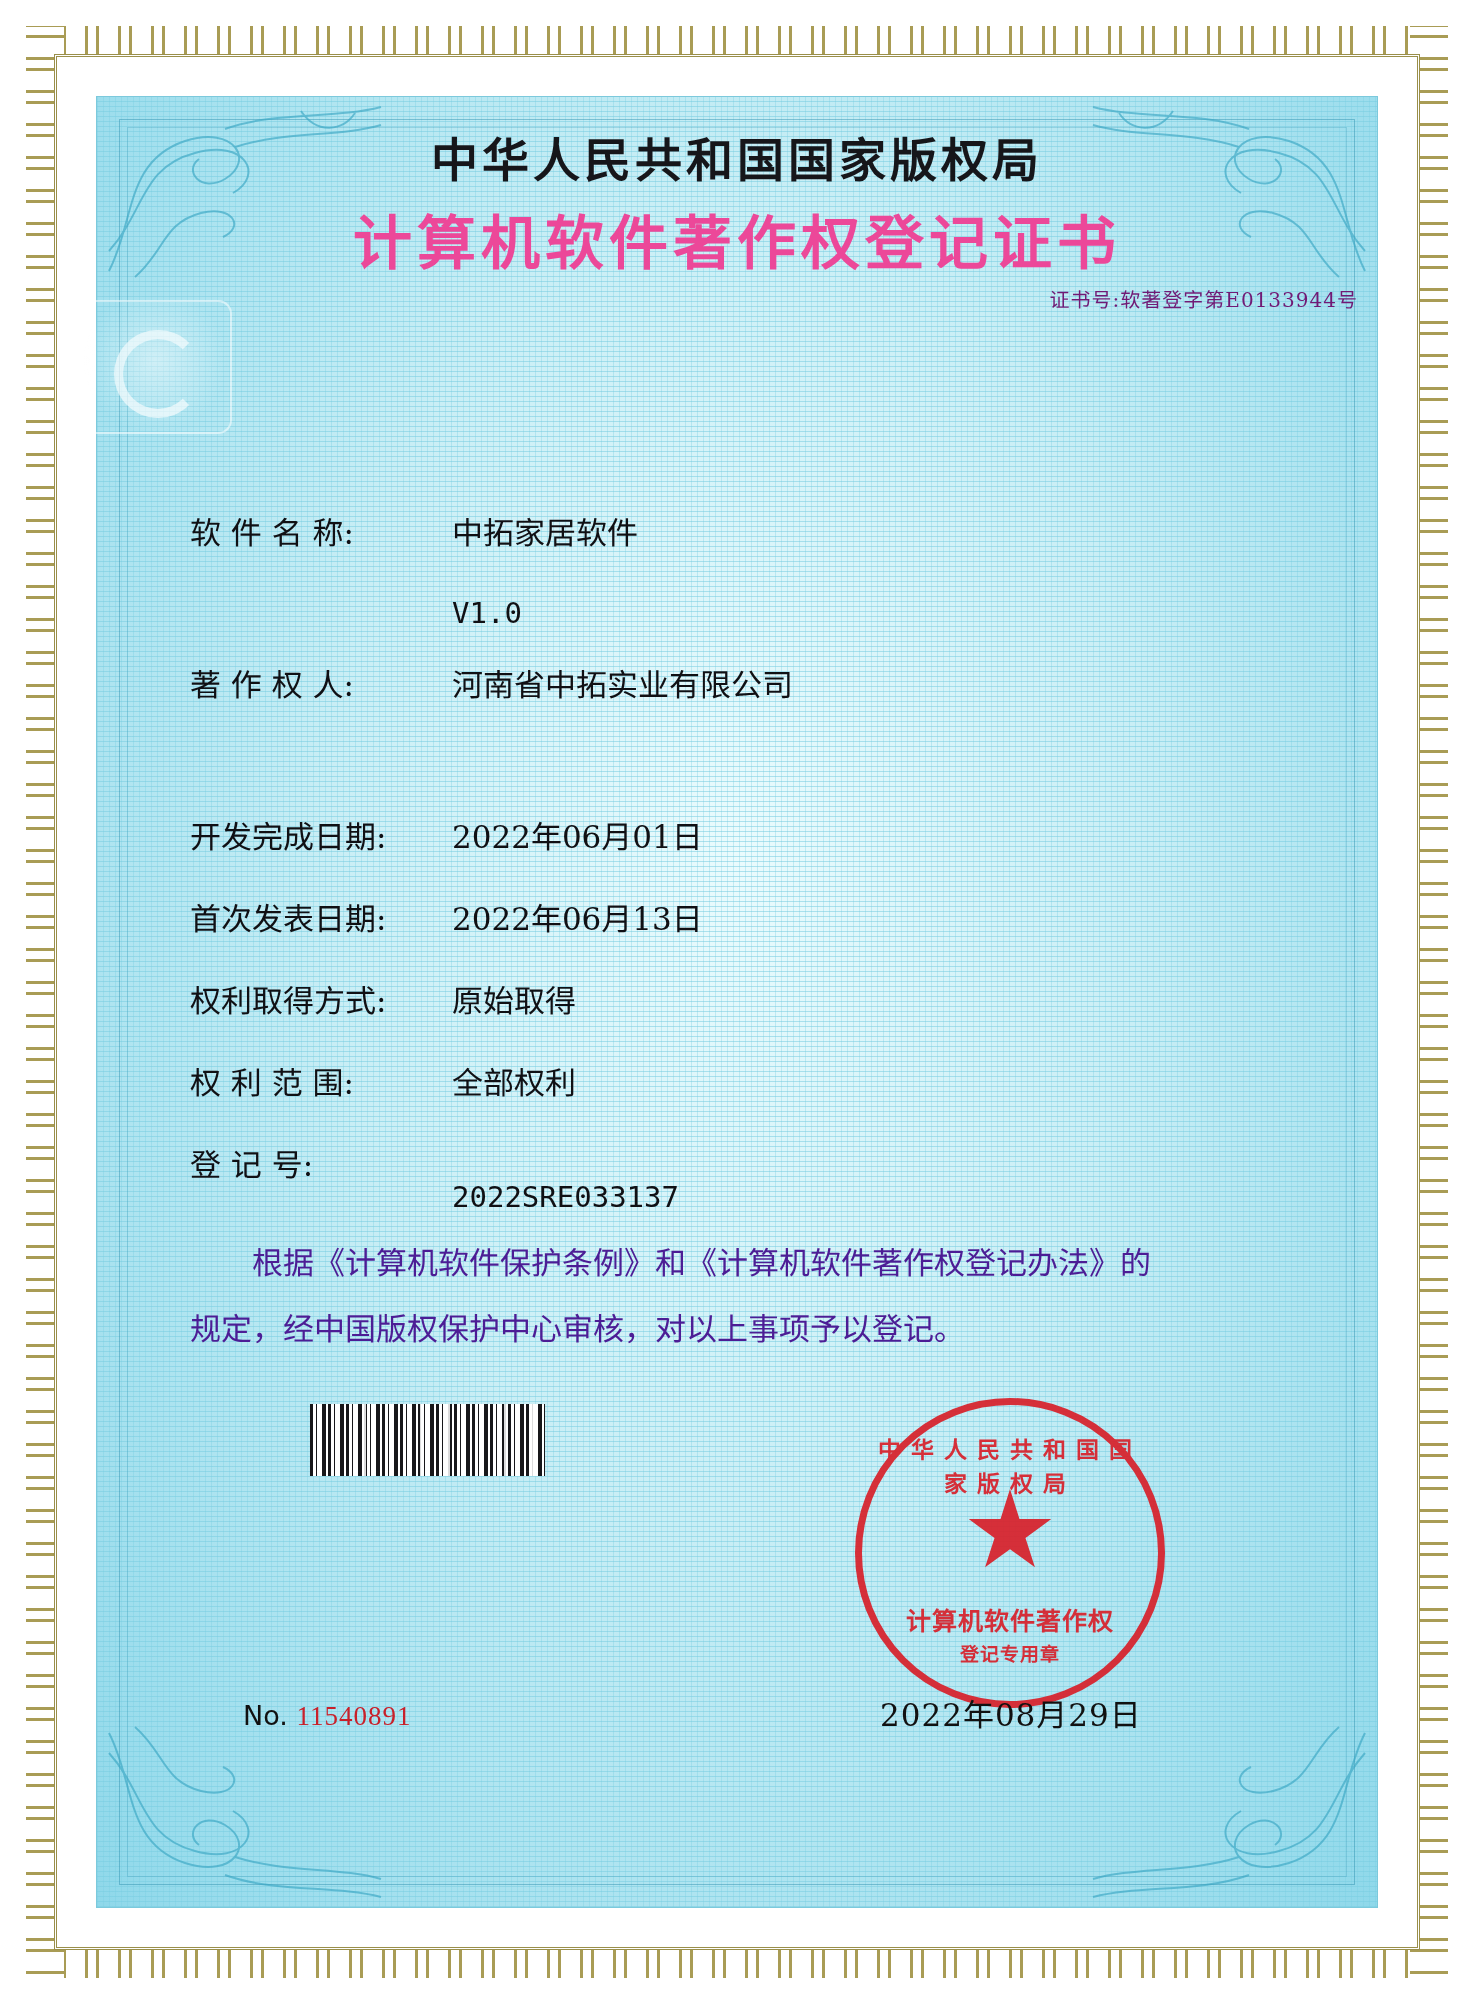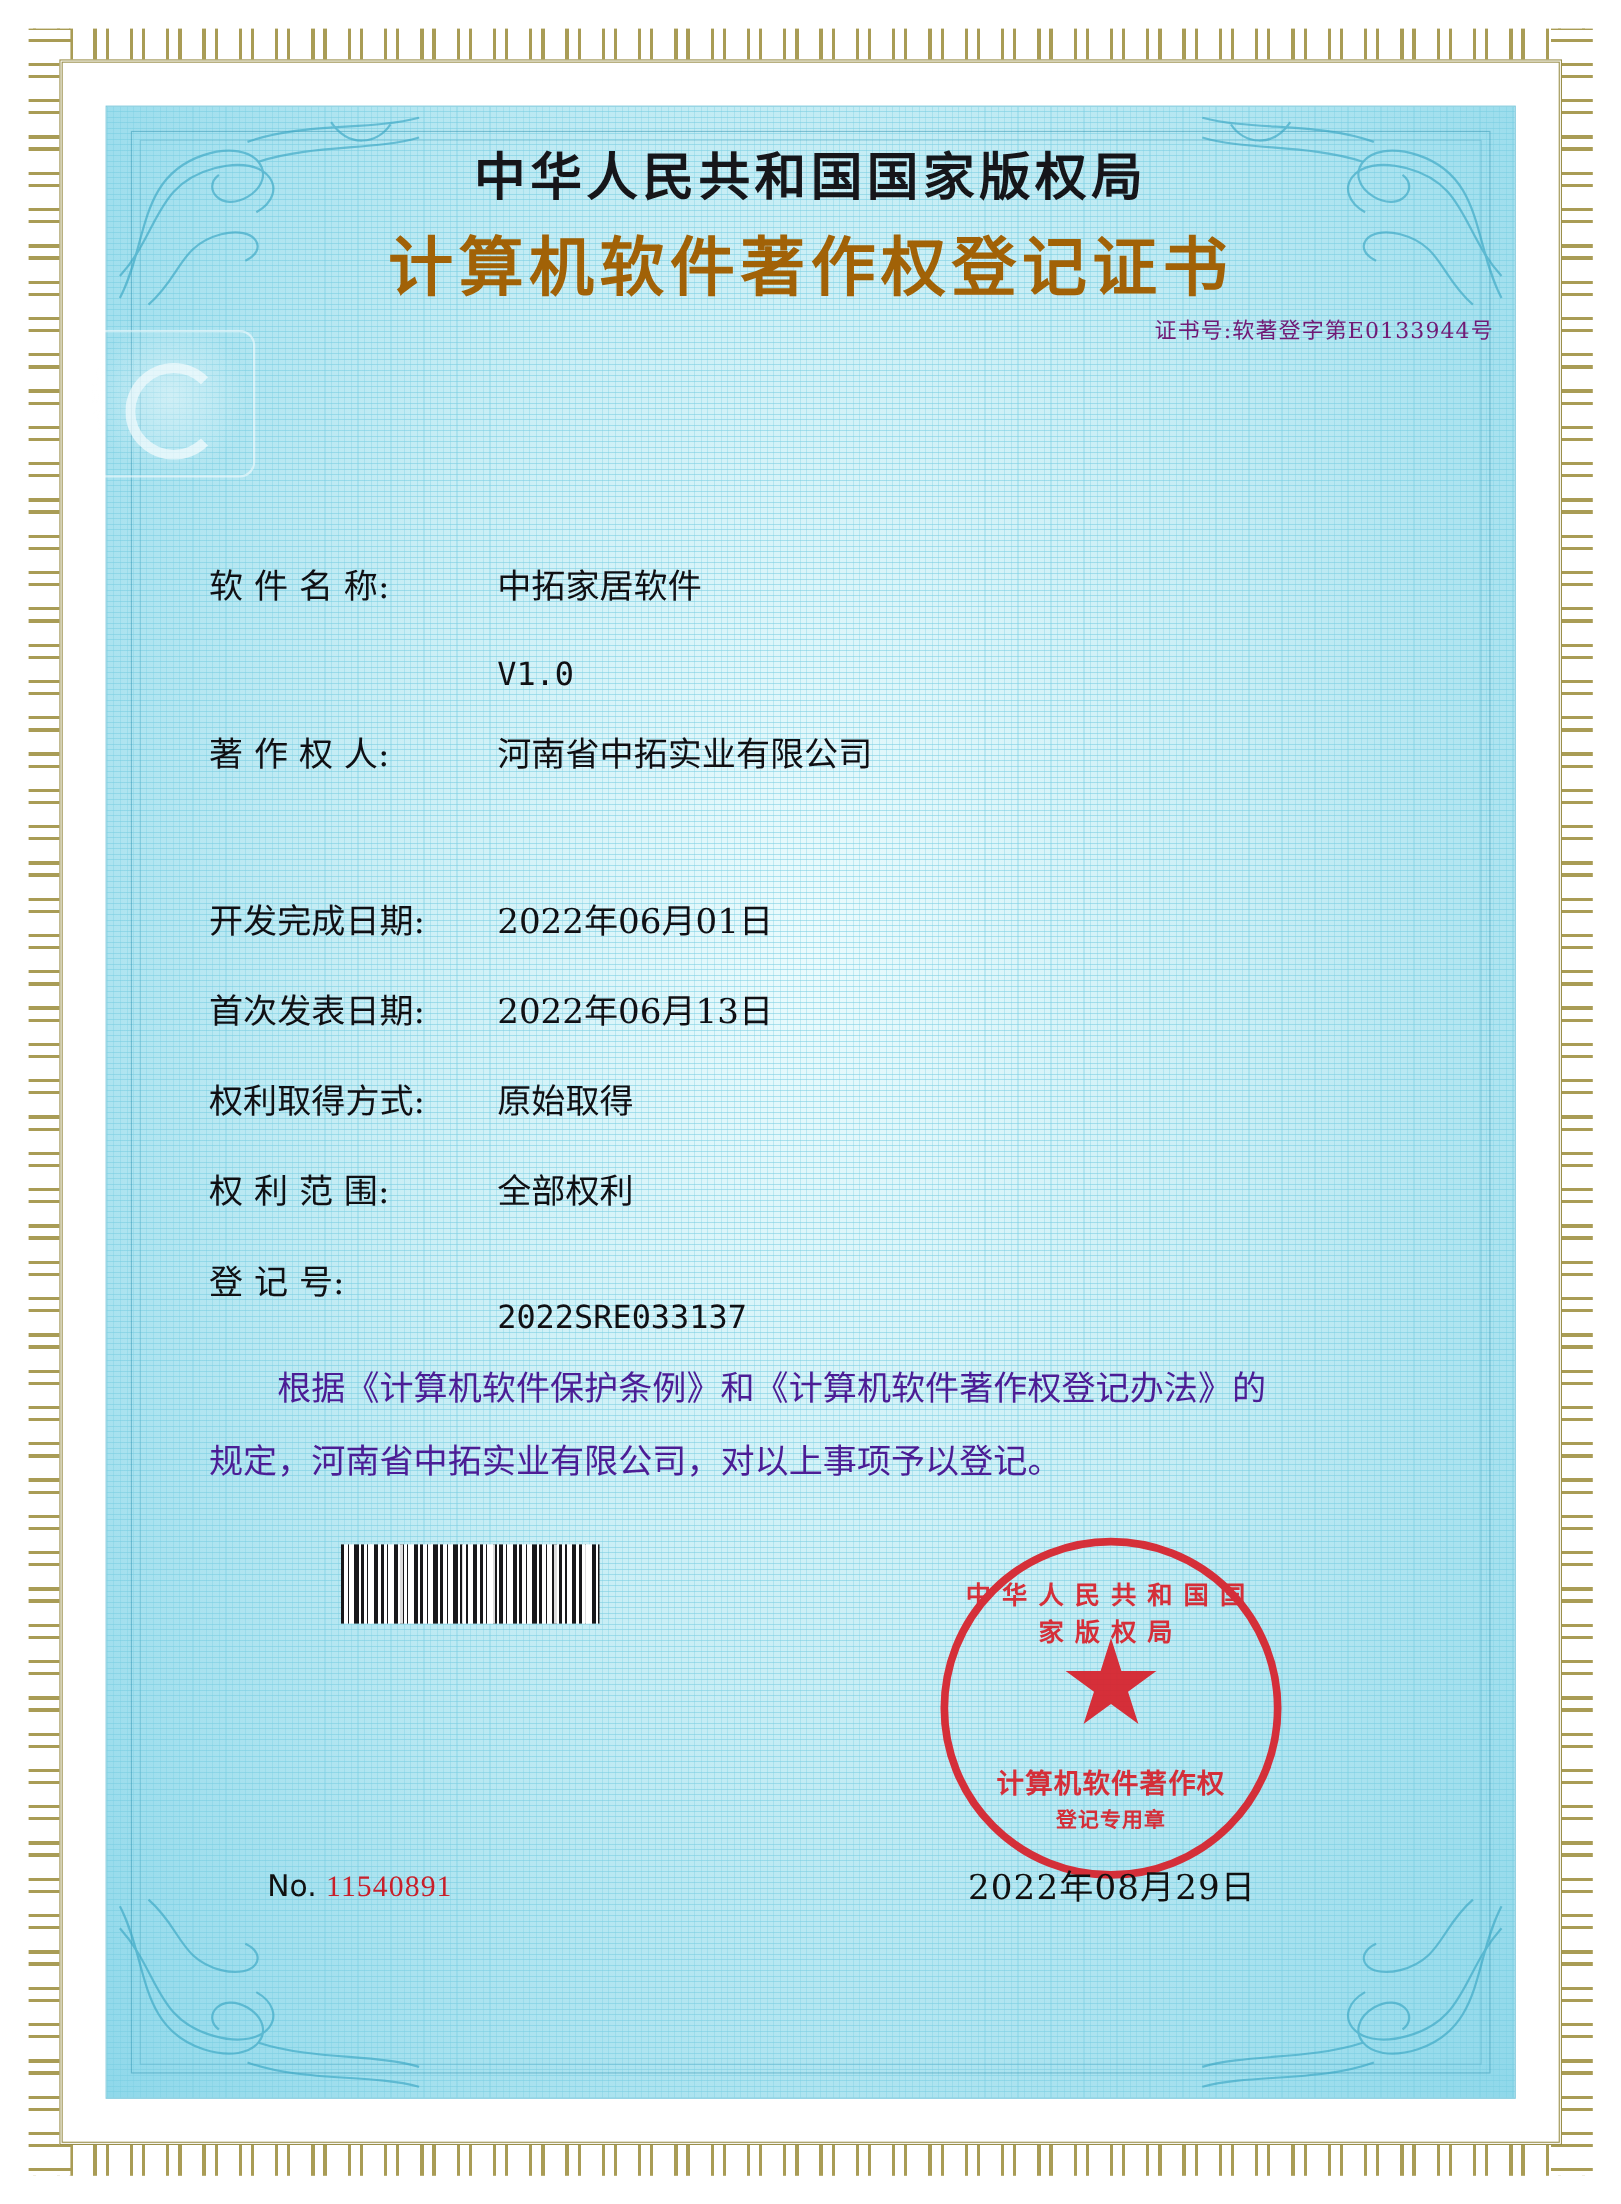--- a/index.html
+++ b/index.html
@@ -85,21 +85,21 @@
 
   .title-1{
     position:absolute;left:0;right:0;top:122px;
     text-align:center;
     font-size:47px;letter-spacing:4px;font-weight:bold;color:#16161a;
     font-family:"DejaVu Serif","Liberation Serif",serif;
   }
   .title-2{
     position:absolute;left:0;right:0;top:196px;
     text-align:center;
-    font-size:59px;letter-spacing:5px;font-weight:bold;color:#a16207;
+    font-size:59px;letter-spacing:5px;font-weight:bold;color:#ec4899;
   }
   .cert-no{
     position:absolute;right:116px;top:284px;
     font-size:20px;color:#701a75;letter-spacing:1px;
   }
 
   
   .emblem{
     position:absolute;left:78px;top:300px;width:150px;height:130px;
     border-radius:14px;
@@ -298,21 +298,21 @@
 
     <div class="field" style="top:1140px">
       <span class="f-label">登 记 号:</span>
       <span class="f-value2">2022SRE033137</span>
     </div>
 
     <div class="para" style="top:1232px">
       <span class="indent"></span><span>根据《计算机软件保护条例》和《计算机软件著作权登记办法》的</span>
     </div>
     <div class="para" style="top:1298px">
-      <span>规定，河南省中拓实业有限公司，对以上事项予以登记。</span>
+      <span>规定，经中国版权保护中心审核，对以上事项予以登记。</span>
     </div>
 
     <div class="barcode"></div>
 
     <div class="seal">
       <div class="seal-arc">中华人民共和国国家版权局</div>
       <div class="seal-star"></div>
       <div class="seal-l1">计算机软件著作权</div>
       <div class="seal-l2">登记专用章</div>
     </div>

